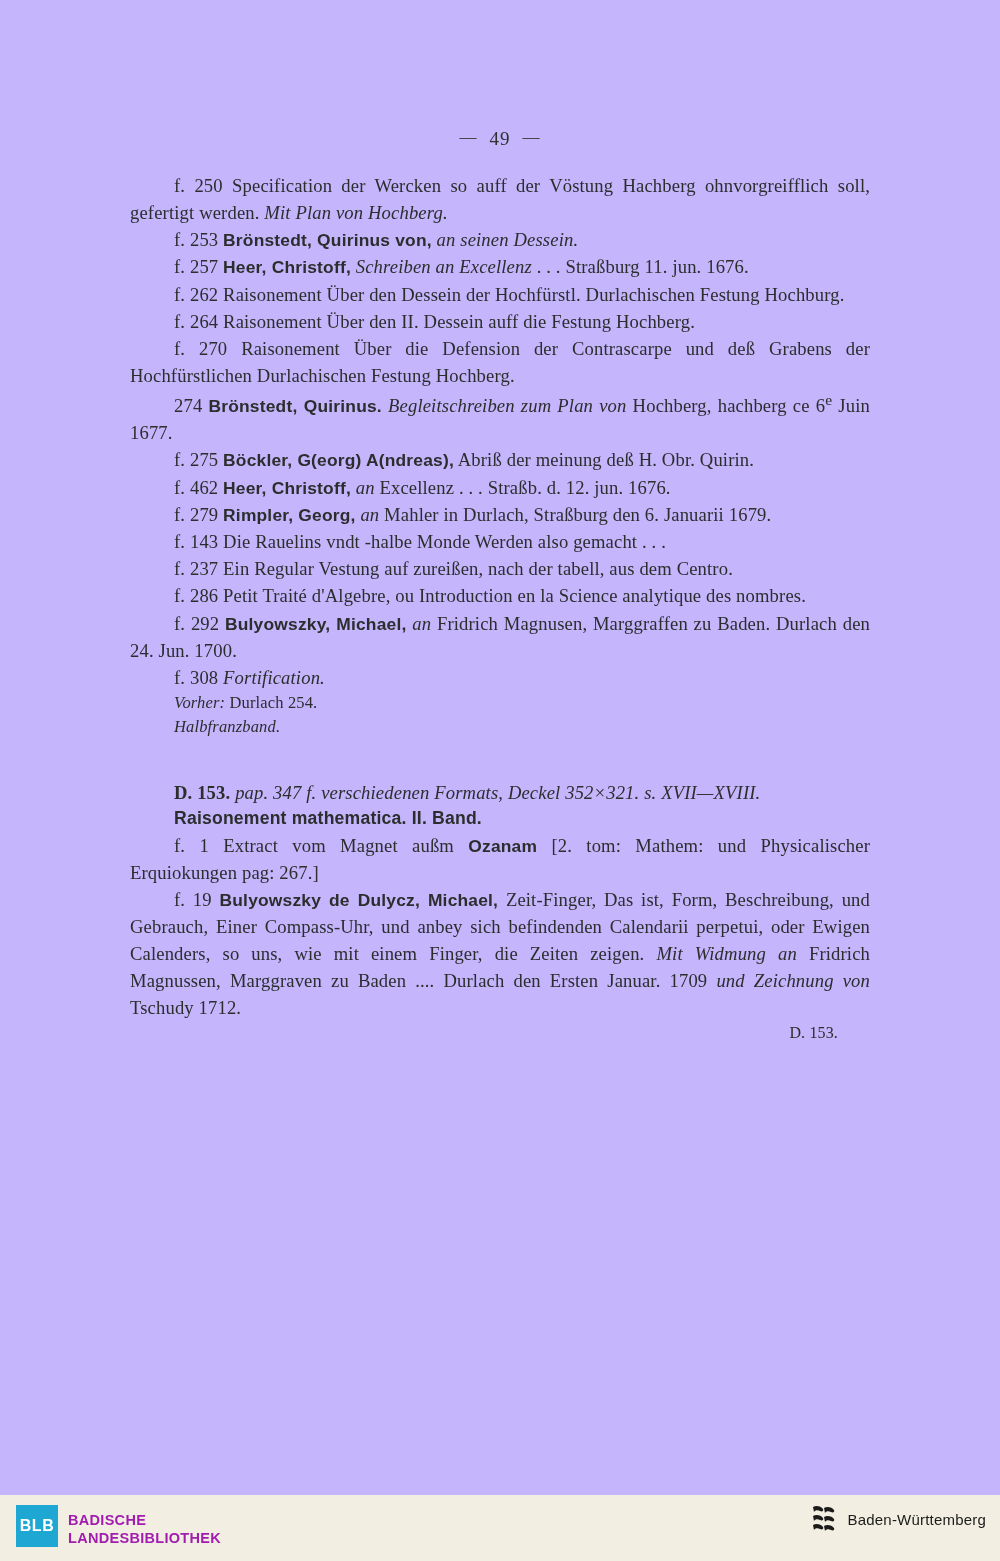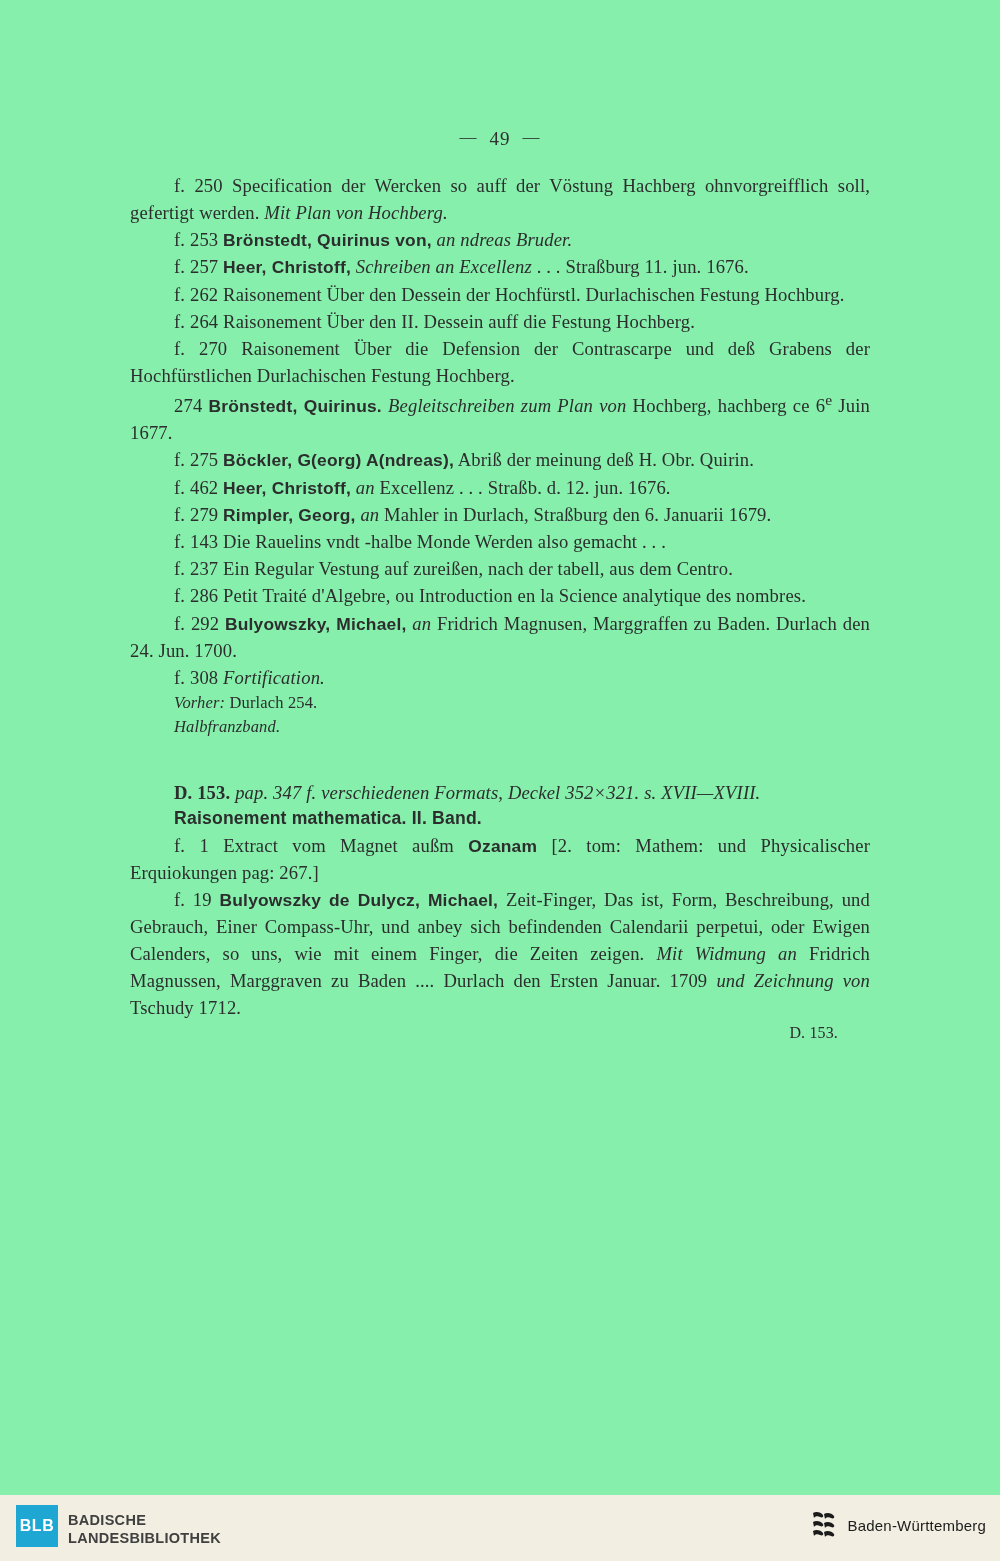--- a/index.html
+++ b/index.html
@@ -13,21 +13,21 @@
     font-family: "Liberation Serif", serif;
     color: #2b2b2b;
     position: relative;
     overflow: hidden;
   }
   .page {
     position: absolute;
     left: 0; top: 0;
     width: 1000px;
     height: 1495px;
-    background: #86efac;
+    background: #c4b5fd;
   }
   .page-number {
     text-align: center;
     font-size: 19px;
     letter-spacing: 1px;
     margin-top: 128px;
     color: #2f3130;
   }
   .page-number .dash {
     display: inline-block;
@@ -111,27 +111,27 @@
     align-items: center;
     justify-content: center;
     letter-spacing: 0.5px;
   }
   .blb-text {
     margin-left: 10px;
     font-family: "Liberation Sans", sans-serif;
     font-weight: bold;
     font-size: 14.5px;
     line-height: 1.25;
-    color: #404040;
+    color: #a21caf;
     letter-spacing: 0.3px;
   }
   .footer-right {
     position: absolute;
     right: 14px;
-    top: 14px;
+    top: 8px;
     display: flex;
     align-items: center;
   }
   .bw-crest {
     width: 28px;
     height: 32px;
     margin-right: 10px;
     display: block;
   }
   .bw-text {
@@ -147,21 +147,21 @@
 <div class="page">
 
   <div class="page-number">
     <span class="dash">—</span><span>49</span><span class="dash">—</span>
   </div>
 
   <div class="content">
 
     <div>
       <p><span class="foliot">f. 250</span> Specification der Wercken so auff der Vöstung Hachberg ohnvorgreifflich soll, gefertigt werden. <span class="it">Mit Plan von Hochberg.</span></p>
-      <p><span class="foliot">f. 253</span> <span class="bd">Brönstedt, Quirinus von,</span> <span class="it">an ndreas Bruder.</span></p>
+      <p><span class="foliot">f. 253</span> <span class="bd">Brönstedt, Quirinus von,</span> <span class="it">an seinen Dessein.</span></p>
       <p><span class="foliot">f. 257</span> <span class="bd">Heer, Christoff,</span> <span class="it">Schreiben an Excellenz</span> . . . Straßburg 11. jun. 1676.</p>
       <p><span class="foliot">f. 262</span> Raisonement Über den Dessein der Hochfürstl. Durlachischen Festung Hochburg.</p>
       <p><span class="foliot">f. 264</span> Raisonement Über den II. Dessein auff die Festung Hochberg.</p>
       <p><span class="foliot">f. 270</span> Raisonement Über die Defension der Contrascarpe und deß Grabens der Hochfürstlichen Durlachischen Festung Hochberg.</p>
       <p><span class="foliot">274</span> <span class="bd">Brönstedt, Quirinus.</span> <span class="it">Begleitschreiben zum Plan von</span> Hochberg, hachberg ce 6<sup>e</sup> Juin 1677.</p>
       <p><span class="foliot">f. 275</span> <span class="bd">Böckler, G(eorg) A(ndreas),</span> Abriß der meinung deß H. Obr. Quirin.</p>
       <p><span class="foliot">f. 462</span> <span class="bd">Heer, Christoff,</span> <span class="it">an</span> Excellenz . . . Straßb. d. 12. jun. 1676.</p>
       <p><span class="foliot">f. 279</span> <span class="bd">Rimpler, Georg,</span> <span class="it">an</span> Mahler in Durlach, Straßburg den 6. Januarii 1679.</p>
       <p><span class="foliot">f. 143</span> Die Rauelins vndt -halbe Monde Werden also gemacht . . .</p>
       <p><span class="foliot">f. 237</span> Ein Regular Vestung auf zureißen, nach der tabell, aus dem Centro.</p>

